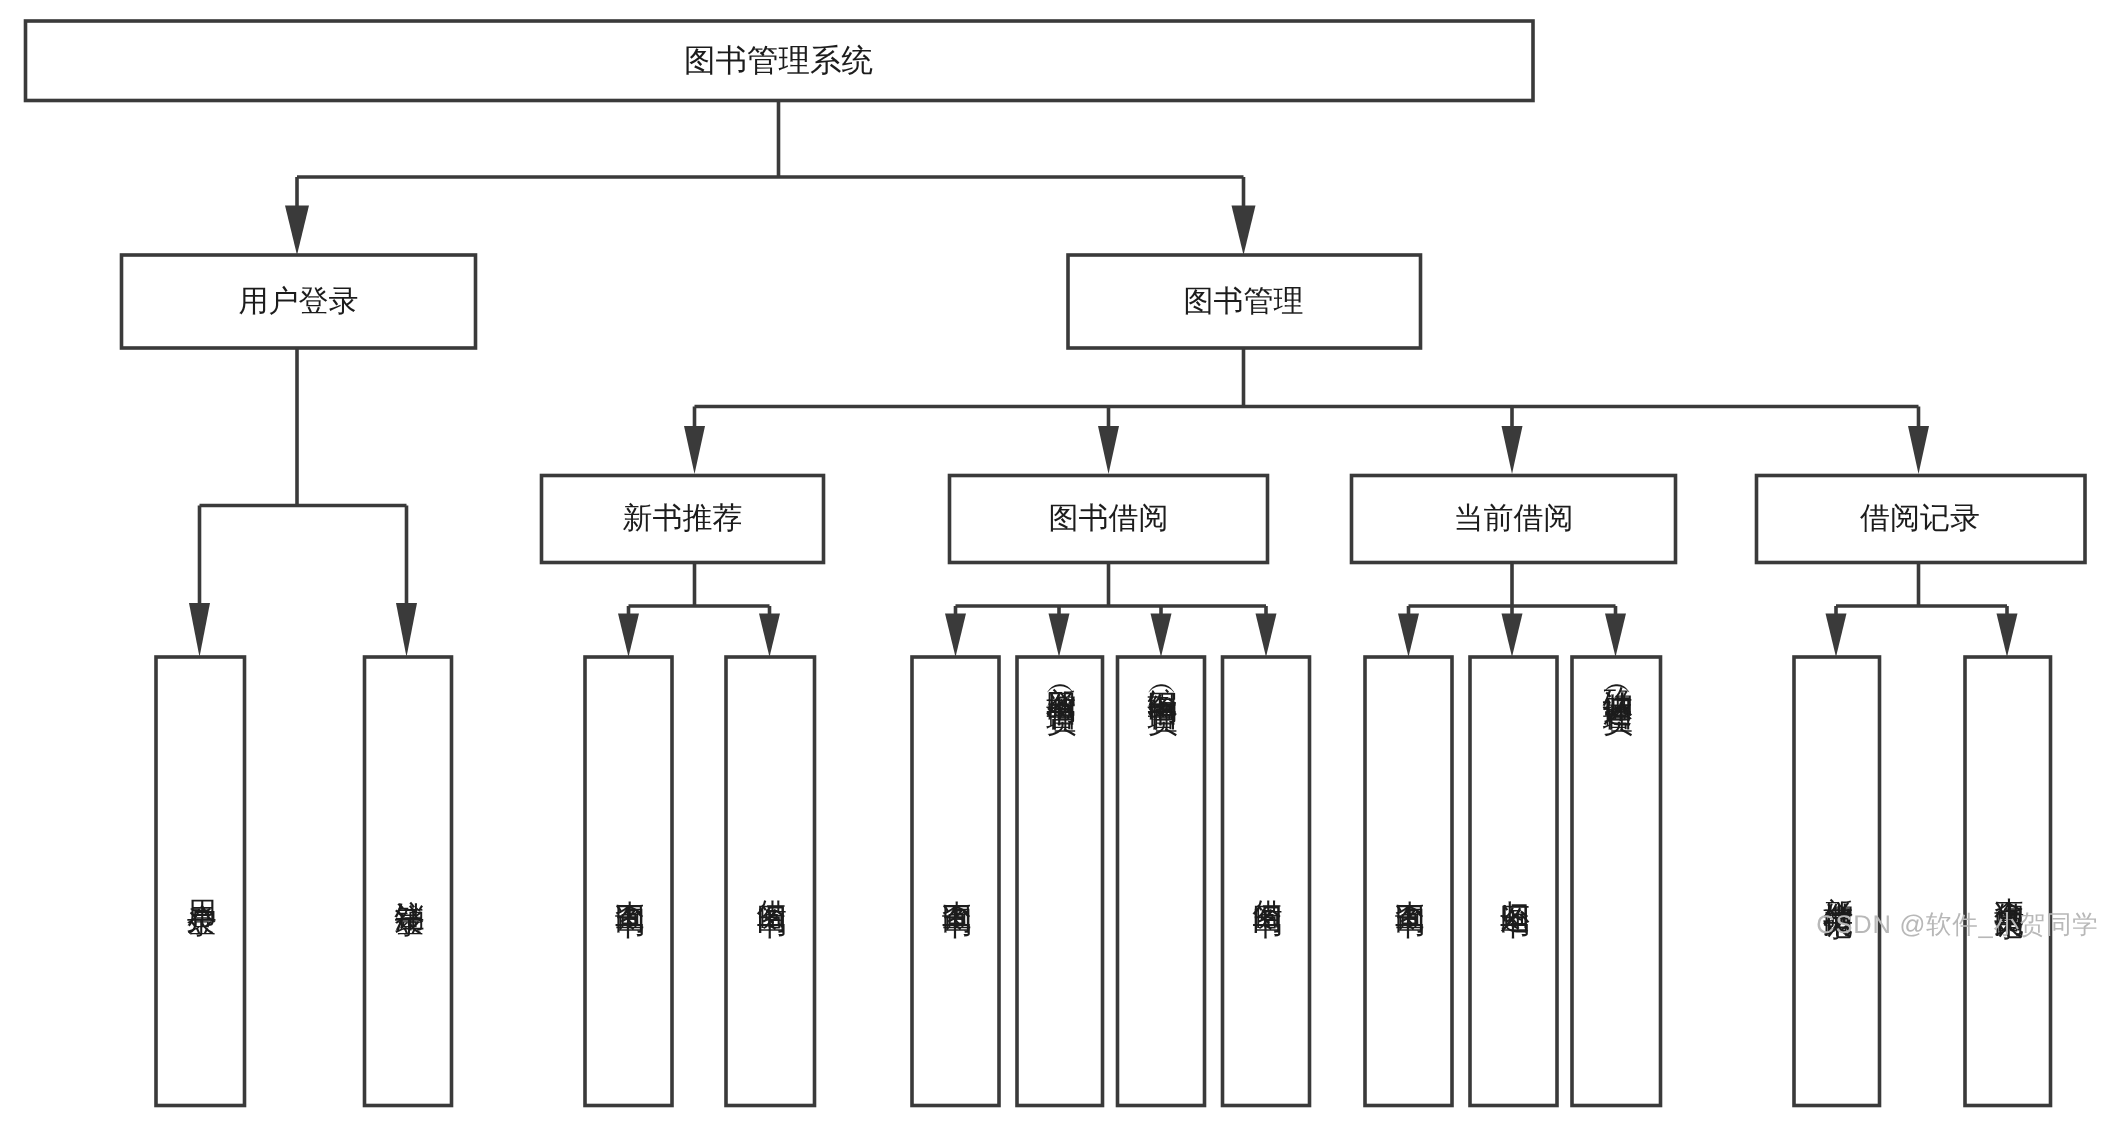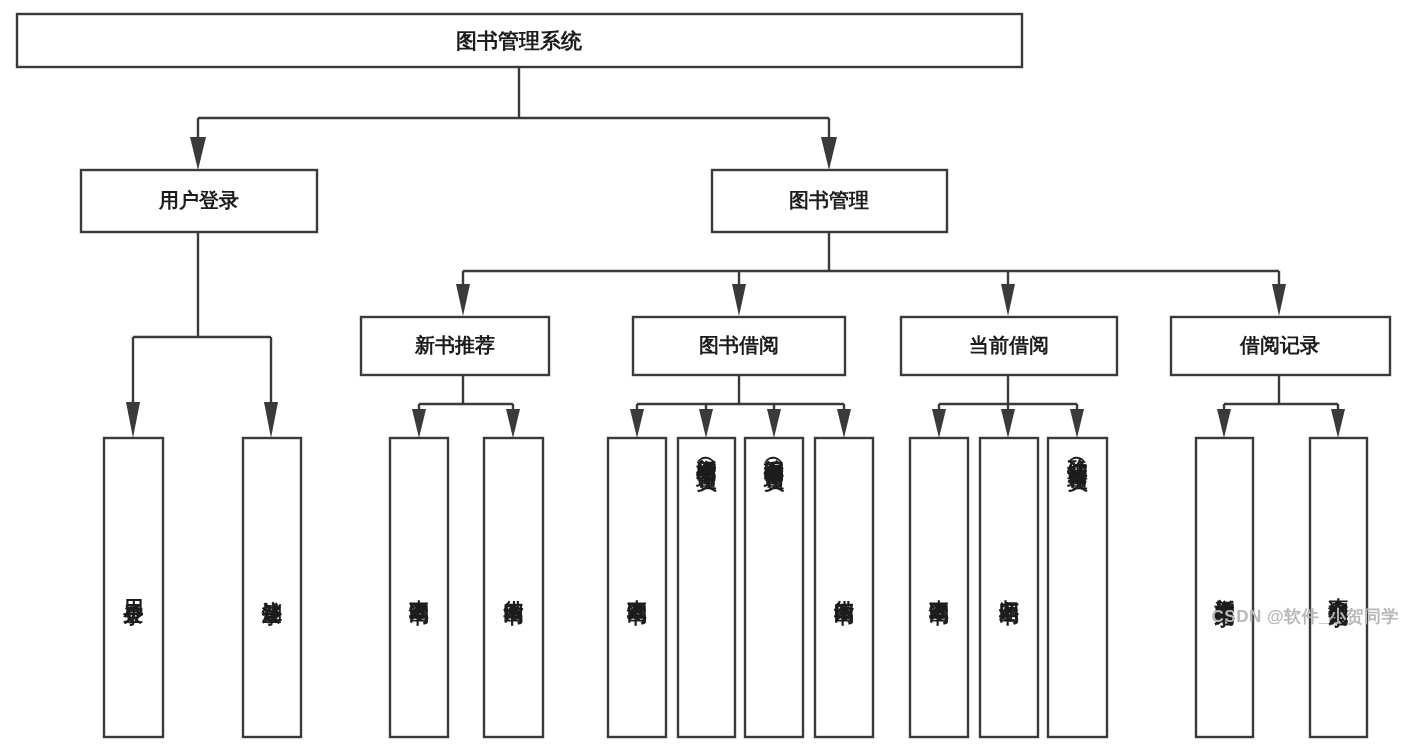--- a/index.html
+++ b/index.html
@@ -11,21 +11,20 @@
     width: 1405px;
     height: 747px;
     font-family: "Liberation Sans", "DejaVu Sans", sans-serif;
     overflow: hidden;
   }
   #diagram-root {
     position: relative;
     width: 1405px;
     height: 634px;
     background: #ffffff;
-    font-weight: bold;
   }
   svg.diagram-canvas {
     position: absolute;
     left: 0;
     top: 0;
     width: 1405px;
     height: 747px;
   }
   .node-box {
     fill: #ffffff;

